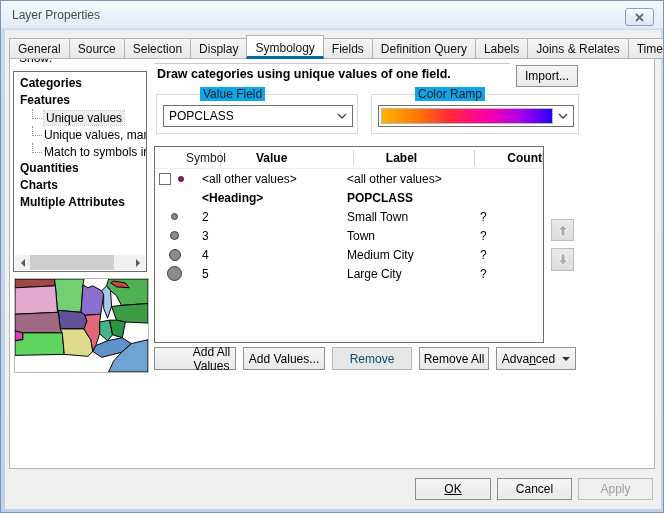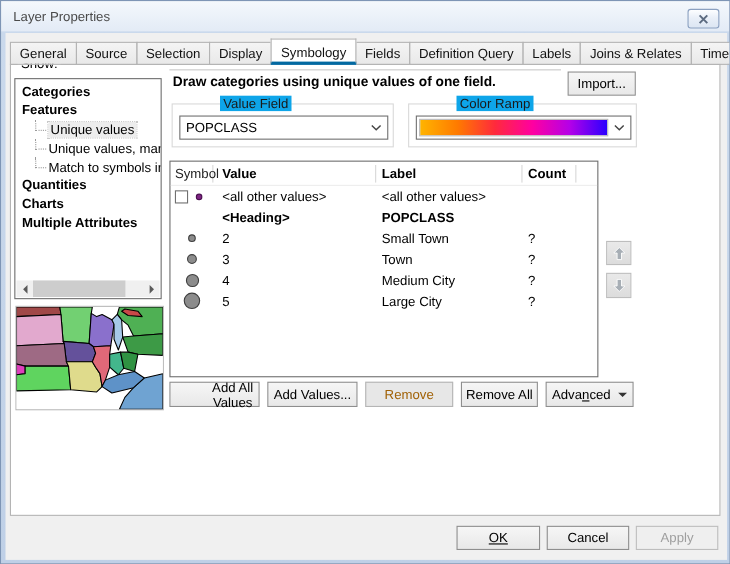--- a/index.html
+++ b/index.html
@@ -76,21 +76,21 @@
   }
 
   .top-line{ position:absolute; left:144px; top:4px; width:356px; height:1px; background:#C9C9C9; }
   .heading{ position:absolute; left:147px; top:8px; font-weight:bold; font-size:12.5px; }
 
   .btn{
     border:1px solid #8E8E8E; background:linear-gradient(180deg,#F6F6F6,#E8E8E8);
     font-family:"Liberation Sans", sans-serif; font-size:12px; color:#000;
     display:flex; align-items:center; justify-content:center;
   }
-  .btn.disabled{ border-color:#B5B5B5; background:#E7E7E7; color:#a16207; }
+  .btn.disabled{ border-color:#B5B5B5; background:#E7E7E7; color:#0c4a6e; }
 
   .import-btn{ position:absolute; left:506px; top:6px; width:62px; height:22px; }
 
   .groupbox{
     position:absolute; top:35px; height:40px; border:1px solid #D9D9D9;
   }
   .groupbox .gb-label{
     position:absolute; left:7px; top:-8px; background:#0ea5e9; padding:0 3px; color:#1a1a1a;margin-left:36px;
   }
   .gb-value{ left:146px; width:202px; }
@@ -105,21 +105,21 @@
   .gb-value .combo{ width:190px; }
   .gb-ramp .combo{ width:196px; }
   .ramp-swatch{ flex:1; height:16px; margin-left:2px; border:1px solid #B9B9B9; }
 
   
   .cat-table{
     position:absolute; left:144px; top:87px; width:390px; height:197px;
     border:1px solid #6E6E6E; background:#fff; overflow:hidden;
   }
   .cat-header{ display:flex; height:22px; align-items:center; border-bottom:1px solid #EDEDED; }
-  .cat-header .hc{ height:16px; line-height:16px; border-right:1px solid #D8D8D8; }
+  .cat-header .hc{ height:16px; line-height:16px; border-right:1px solid #D8D8D8;margin-left:27px; }
   .hc-symbol{ width:39px; padding-left:4px; color:#222; }
   .hc-value{ width:148px; padding-left:8px; font-weight:bold; }
   .hc-label{ width:133px; padding-left:5px; font-weight:bold; }
   .hc-count{ width:49px; padding-left:5px; font-weight:bold; }
   .cat-row{ display:flex; height:19px; align-items:center; }
   .c-symbol{ width:39px; display:flex; align-items:center; justify-content:center; }
   .c-value{ width:148px; padding-left:8px; }
   .c-label{ width:133px; padding-left:5px; }
   .c-count{ width:49px; padding-left:5px; }
   .cat-row.bold-row .c-value, .cat-row.bold-row .c-label{ font-weight:bold; }

